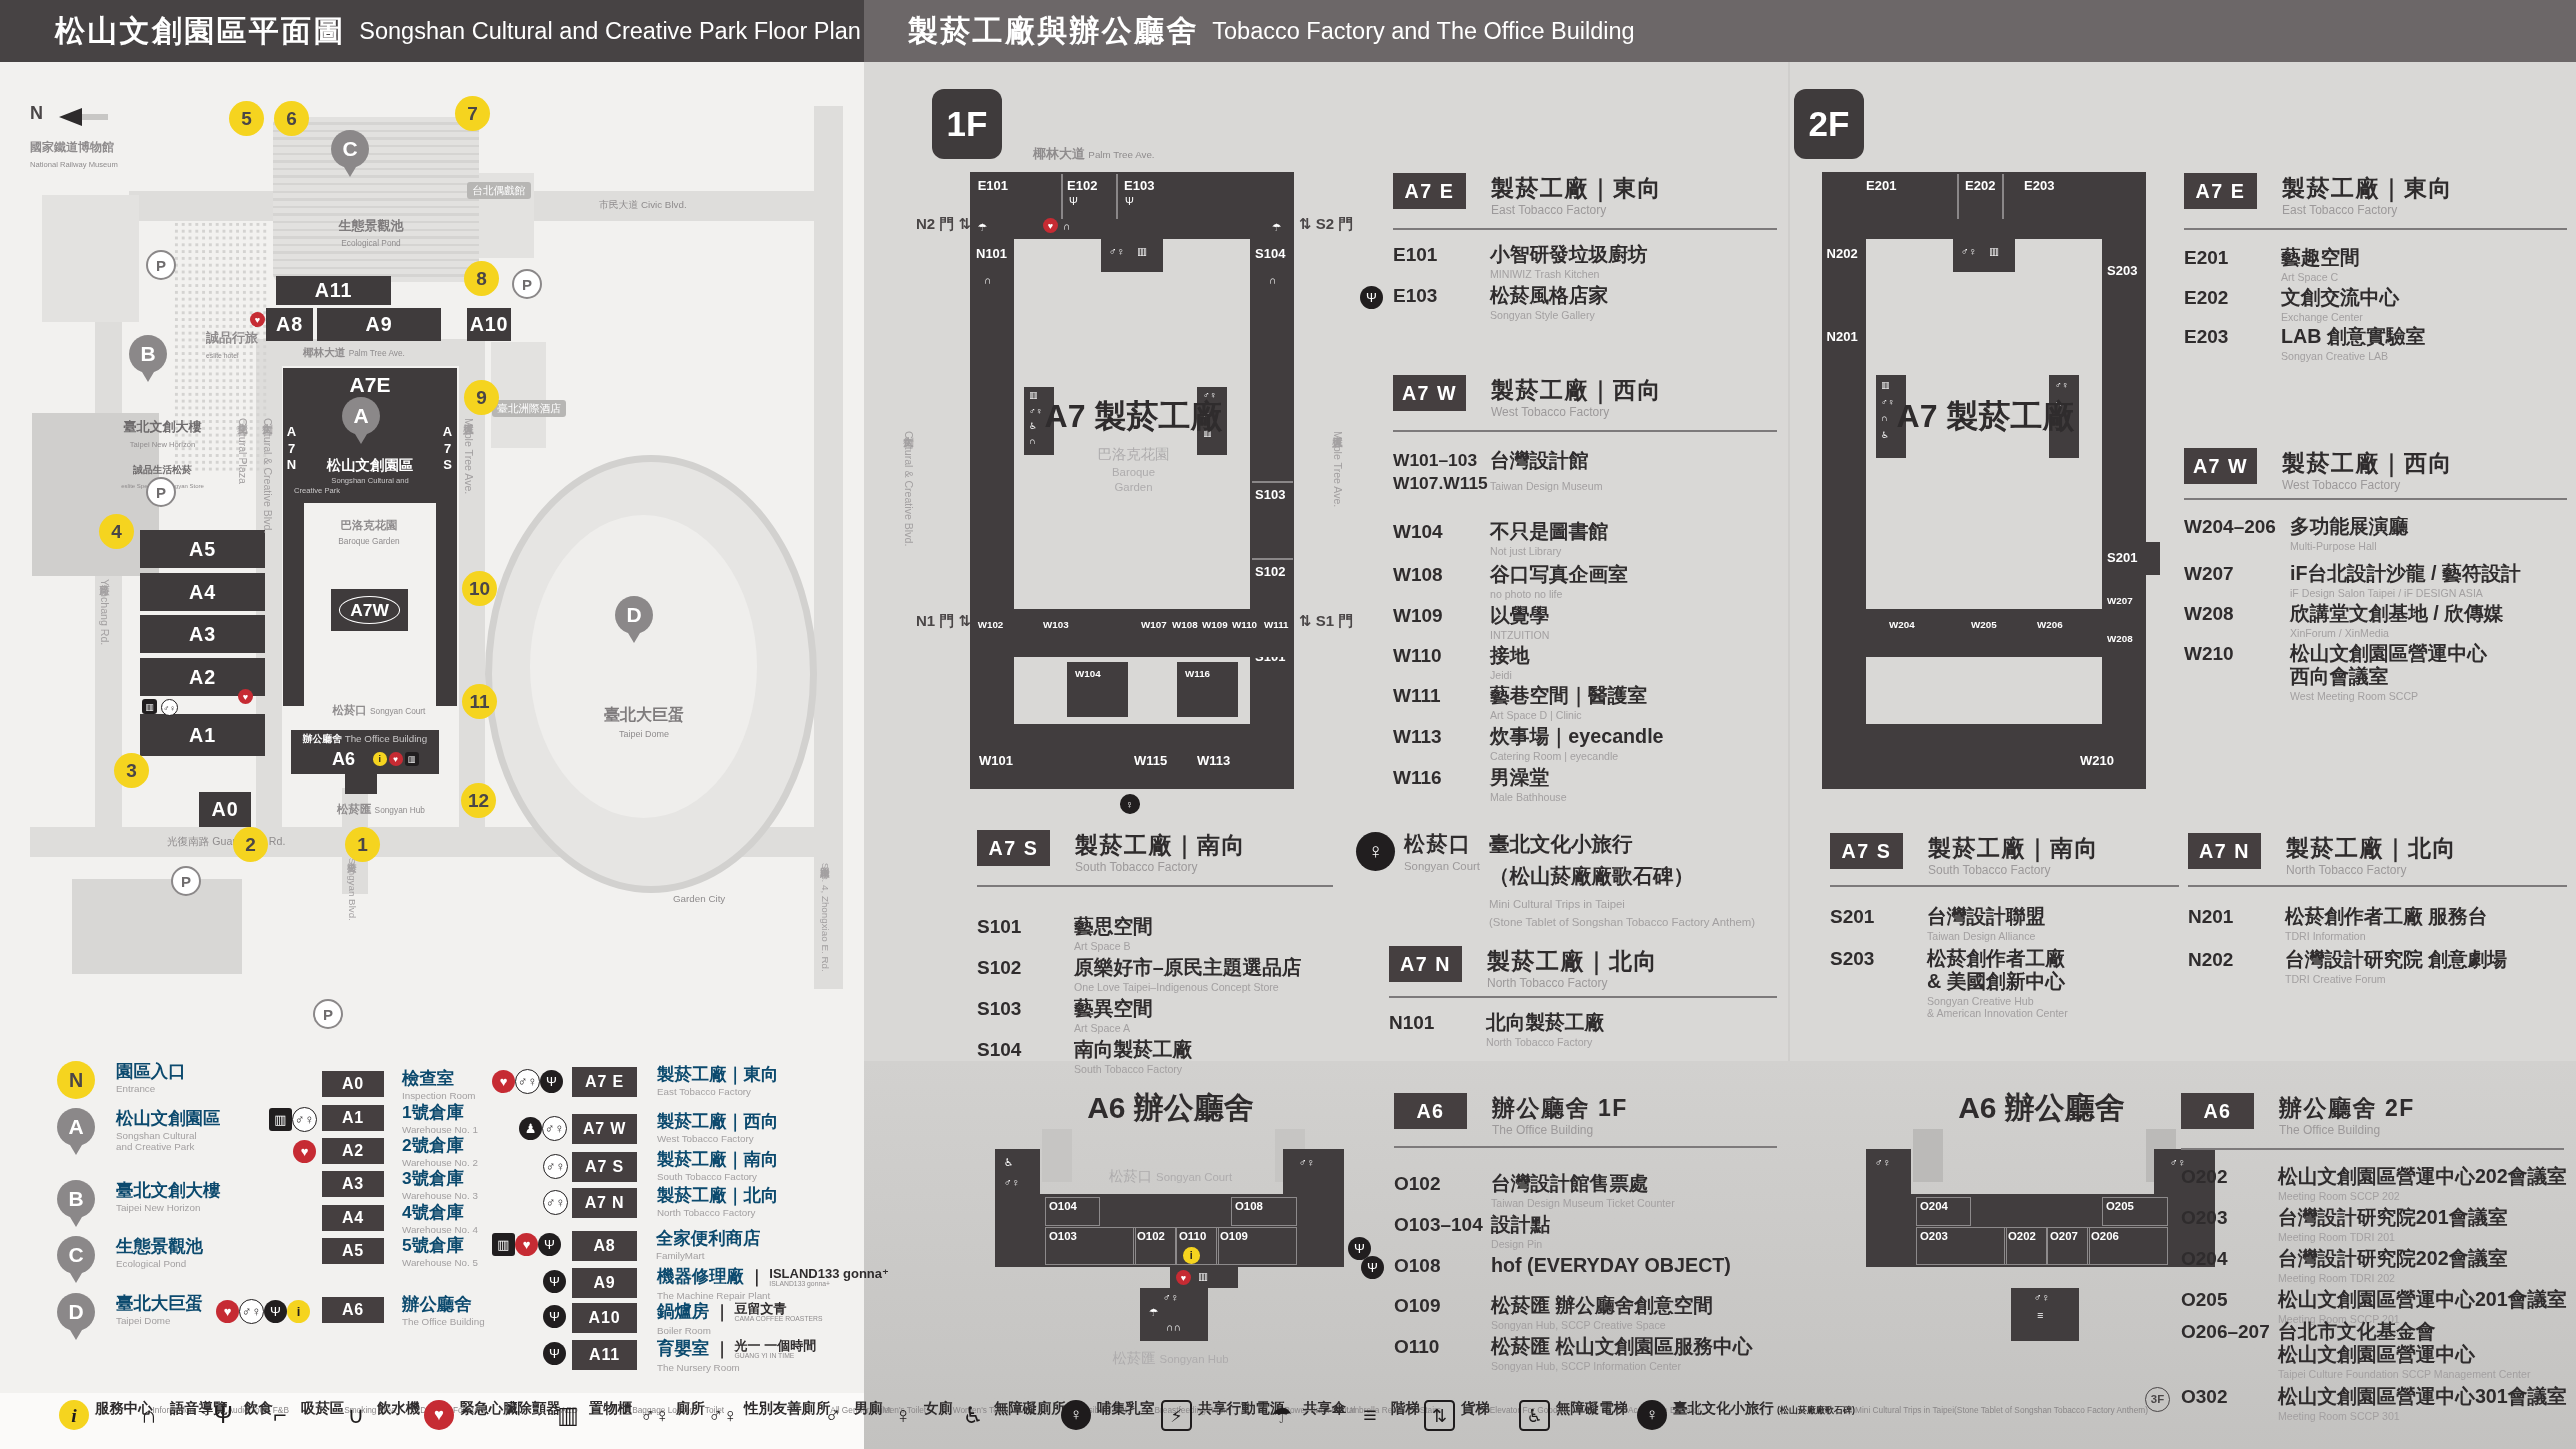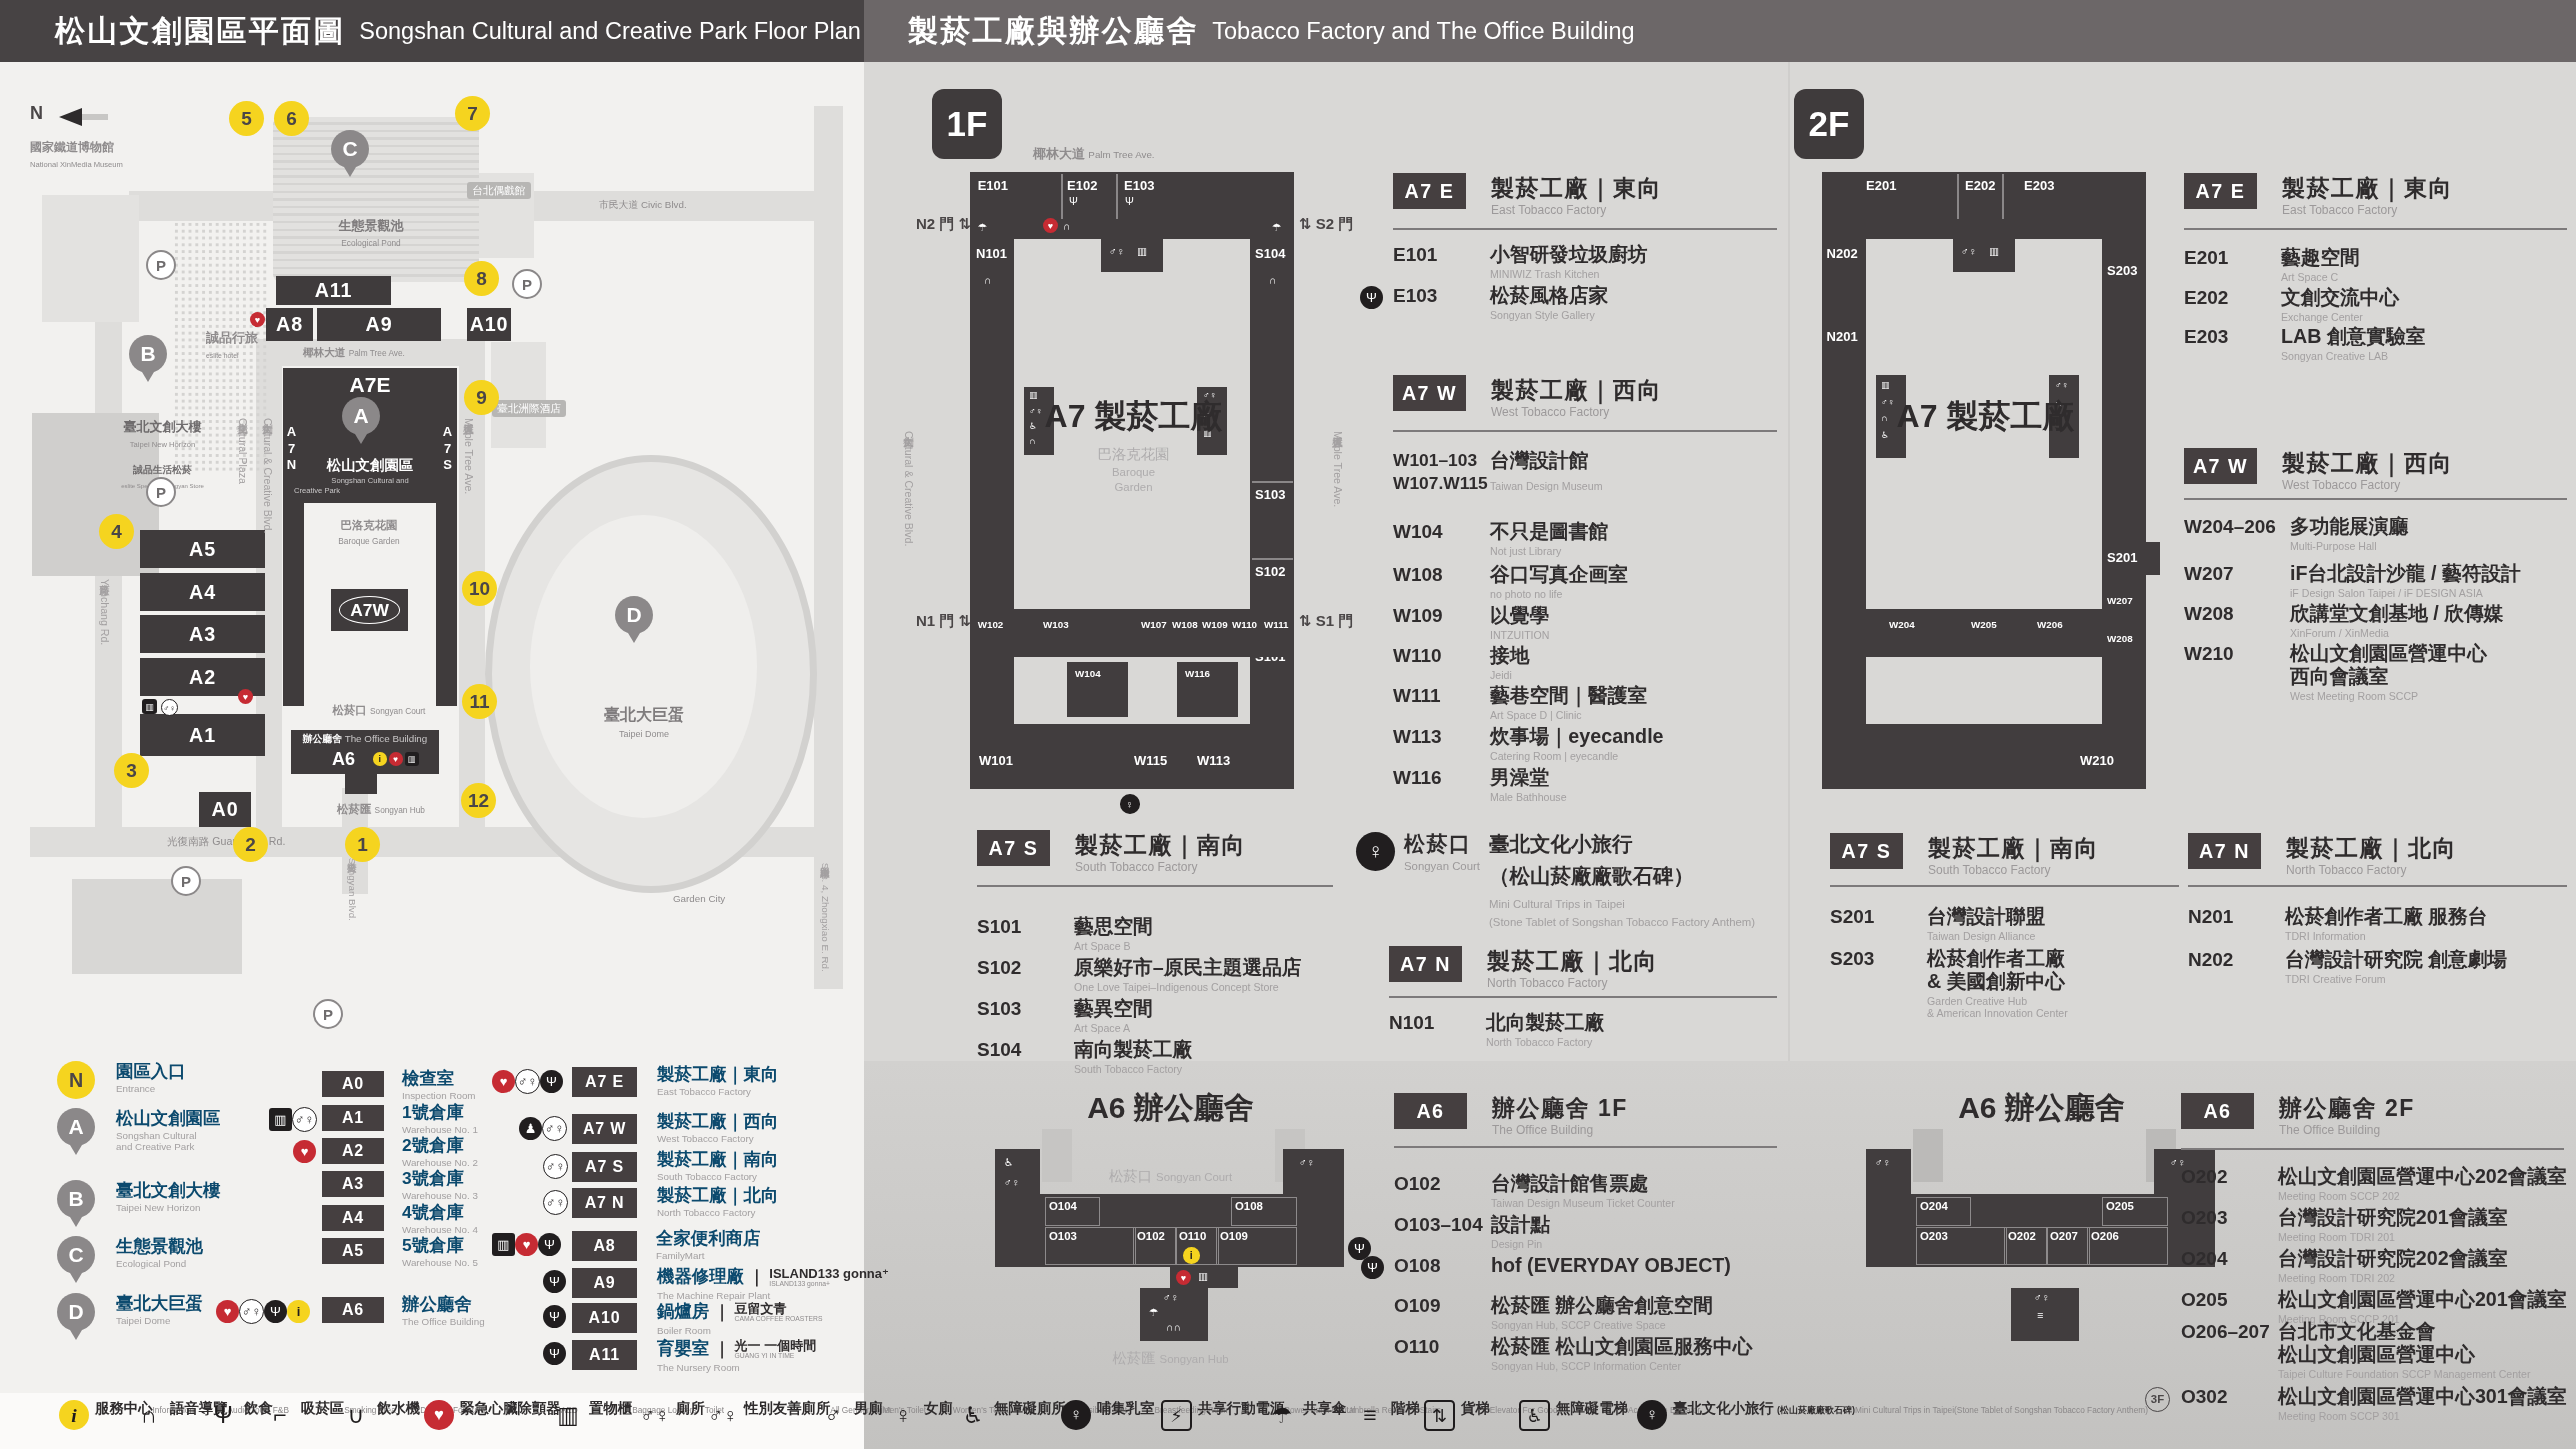--- a/index.html
+++ b/index.html
@@ -202,21 +202,21 @@
   <span class="mr" style="position:absolute;left:389px;top:752px;width:13.6px;height:13.6px;font-size:8.3px">♥</span>
   <span class="mi sq" style="position:absolute;left:405px;top:752px;width:13.6px;height:13.6px;font-size:8.3px">▥</span>
   <div class="bld" style="left:345px;top:774px;width:32px;height:19.7px"></div>
   <div class="mlab" style="left:324px;top:802px;width:114px;text-align:center">
     <span class="z" style="font-size:11.4px">松菸匯</span>
     <span style="font-size:8.3px">Songyan Hub</span>
   </div>
 
   <div class="mlab" style="left:30px;top:139px">
     <span class="z" style="font-size:12px">國家鐵道博物館</span><br>
-    <span style="font-size:7.6px">National XinMedia Museum</span>
+    <span style="font-size:7.6px">National Railway Museum</span>
   </div>
   <div class="pin" style="left:331px;top:130px">C</div>
   <div class="mlab" style="left:295px;top:217px;width:152px;text-align:center">
     <span class="z" style="font-size:13px;color:#7f7c7d">生態景觀池</span><br>
     <span style="font-size:8.3px">Ecological Pond</span>
   </div>
   <div class="pin" style="left:129px;top:335px">B</div>
   <div class="mlab" style="left:206px;top:329px">
     <span class="z" style="font-size:13px">誠品行旅</span><br>
     <span style="font-size:6.8px">eslite hotel</span>
@@ -513,21 +513,21 @@
     <div class="lrow" style="top:154px"><span class="code" style="width:106px">W208</span><span class="nm"><span class="rzh">欣講堂文創基地 / 欣傳媒</span><span class="ren">XinForum / XinMedia</span></span></div>
     <div class="lrow" style="top:194px"><span class="code" style="width:106px">W210</span><span class="nm"><span class="rzh">松山文創園區營運中心</span><span class="rzh">西向會議室</span><span class="ren">West Meeting Room SCCP</span></span></div>
   </div>
 
   <div class="sec" style="left:1830px;top:833px;width:349px">
     <div class="sbadge">A7 S</div>
     <div class="shead">製菸工廠｜南向</div>
     <div class="ssub">South Tobacco Factory</div>
     <div class="shr" style="top:52px"></div>
     <div class="lrow" style="top:72px"><span class="code">S201</span><span class="nm"><span class="rzh">台灣設計聯盟</span><span class="ren">Taiwan Design Alliance</span></span></div>
-    <div class="lrow" style="top:114px"><span class="code">S203</span><span class="nm"><span class="rzh">松菸創作者工廠</span><span class="rzh">&amp; 美國創新中心</span><span class="ren">Garden Creative Hub</span><span class="ren" style="margin-top:0">&amp; American Innovation Center</span></span></div>
+    <div class="lrow" style="top:114px"><span class="code">S203</span><span class="nm"><span class="rzh">松菸創作者工廠</span><span class="rzh">&amp; 美國創新中心</span><span class="ren">Songyan Creative Hub</span><span class="ren" style="margin-top:0">&amp; American Innovation Center</span></span></div>
   </div>
 
   <div class="sec" style="left:2188px;top:833px;width:379px">
     <div class="sbadge">A7 N</div>
     <div class="shead">製菸工廠｜北向</div>
     <div class="ssub">North Tobacco Factory</div>
     <div class="shr" style="top:52px"></div>
     <div class="lrow" style="top:72px"><span class="code">N201</span><span class="nm"><span class="rzh">松菸創作者工廠 服務台</span><span class="ren">TDRI Information</span></span></div>
     <div class="lrow" style="top:115px"><span class="code">N202</span><span class="nm"><span class="rzh">台灣設計研究院 創意劇場</span><span class="ren">TDRI Creative Forum</span></span></div>
   </div>

